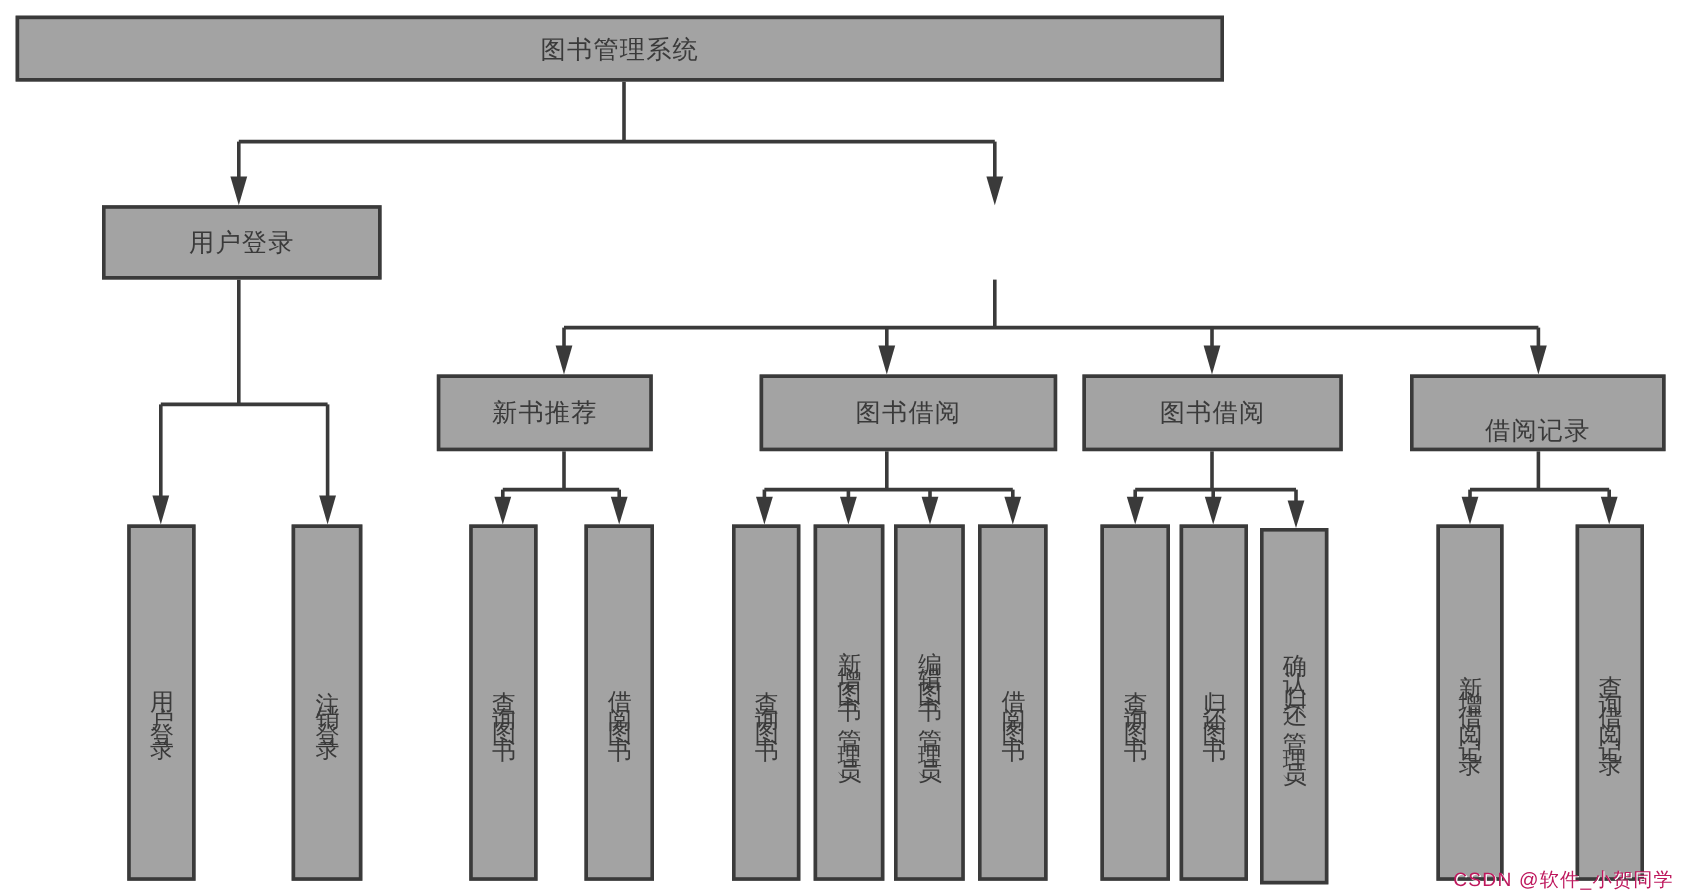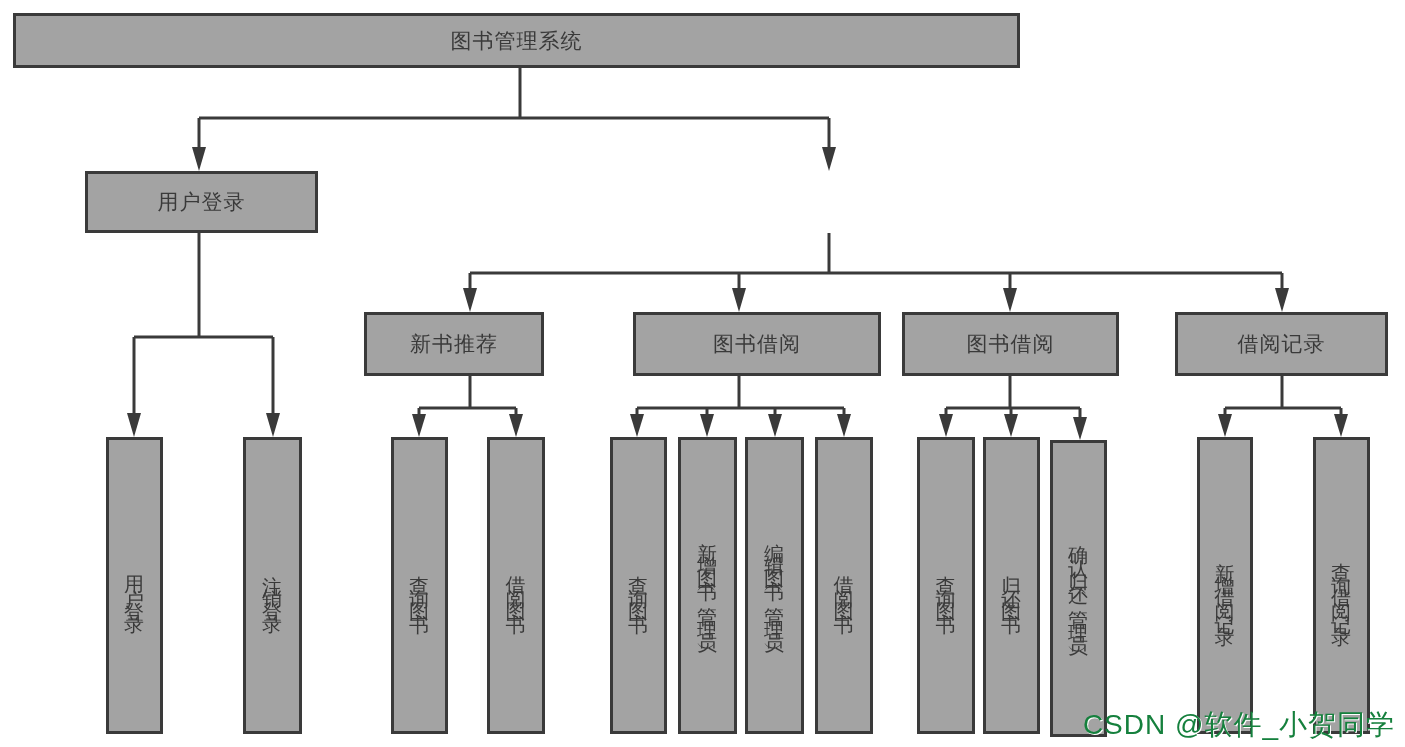--- a/index.html
+++ b/index.html
@@ -43,42 +43,42 @@
     color: #3a3a3a;
     white-space: nowrap;
   }
   .root   { left: 13px;  top: 13px;  width: 1007px; height: 55px; }
   .n-user { left: 85px;  top: 171px; width: 233px;  height: 62px; }
   .n-book { left: 712px; top: 171px; width: 235px;  height: 62px; }
   .l3     { top: 312px;  height: 64px; }
   .n-l3a  { left: 364px;  width: 180px; }
   .n-l3b  { left: 633px;  width: 248px; }
   .n-l3c  { left: 902px;  width: 217px; }
-  .n-l3d  { left: 1175px; width: 213px; }
+  .n-l3d  { left: 1175px; width: 213px; align-items: flex-end; }
   .leaf   { top: 437px; height: 297px; }
   .lf1  { left: 106px;  width: 57px; }
   .lf2  { left: 243px;  width: 59px; }
   .lf3  { left: 391px;  width: 57px; }
   .lf4  { left: 487px;  width: 58px; }
   .lf5  { left: 610px;  width: 57px; }
   .lf6  { left: 678px;  width: 59px; }
   .lf7  { left: 745px;  width: 59px; }
   .lf8  { left: 815px;  width: 58px; }
   .lf9  { left: 917px;  width: 58px; }
   .lf10 { left: 983px;  width: 57px; }
   .lf11 { left: 1050px; top: 440px; width: 57px; height: 297px; }
   .lf12 { left: 1197px; width: 56px; }
   .lf13 { left: 1313px; width: 57px; }
   .watermark {
     position: absolute;
     right: 10px;
     bottom: 3px;
     z-index: 2;
-    font-size: 28px;
-    color: #15803d;
+    font-size: 16px;
+    color: #be185d;
     text-shadow: 1px 1px 0 #ffffff;
     letter-spacing: 1px;
     white-space: nowrap;
   }
 </style>
 </head>
 <body>
 
 <div id="stage">
 

